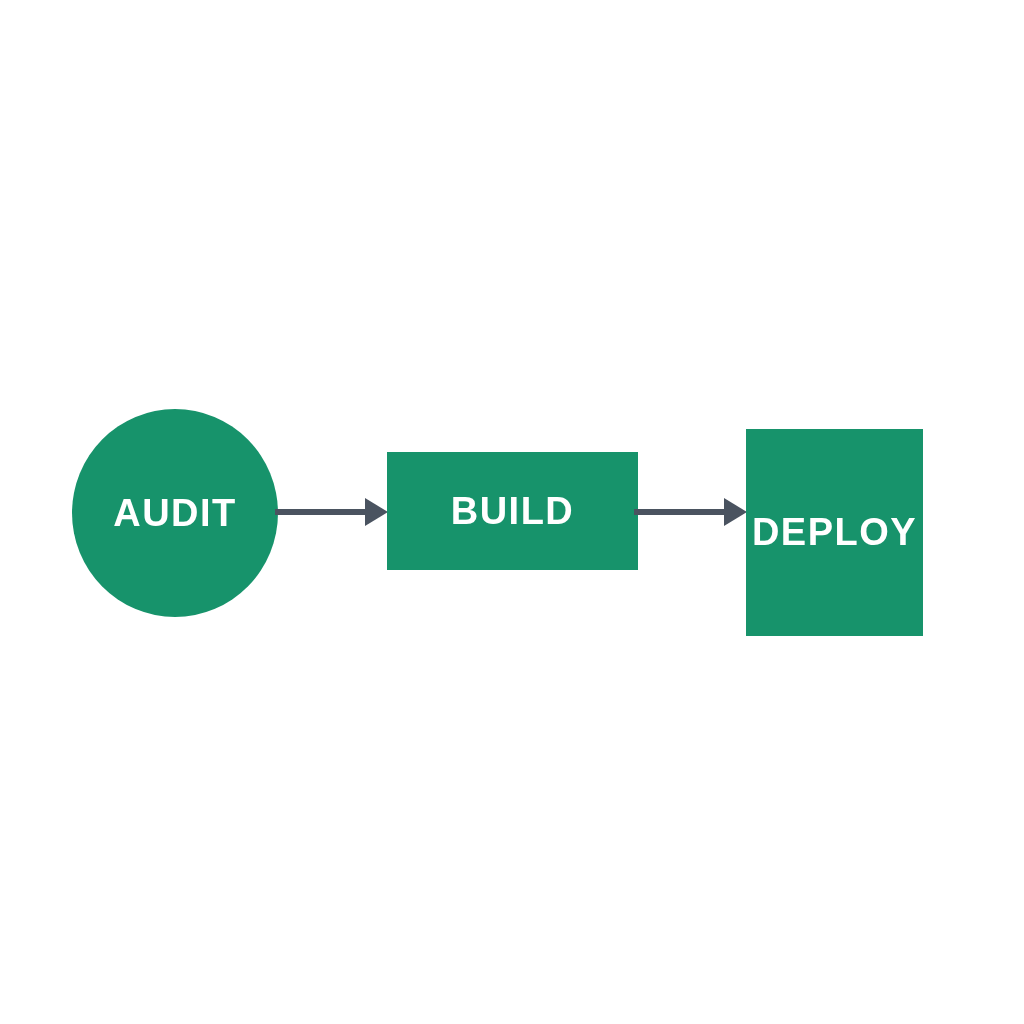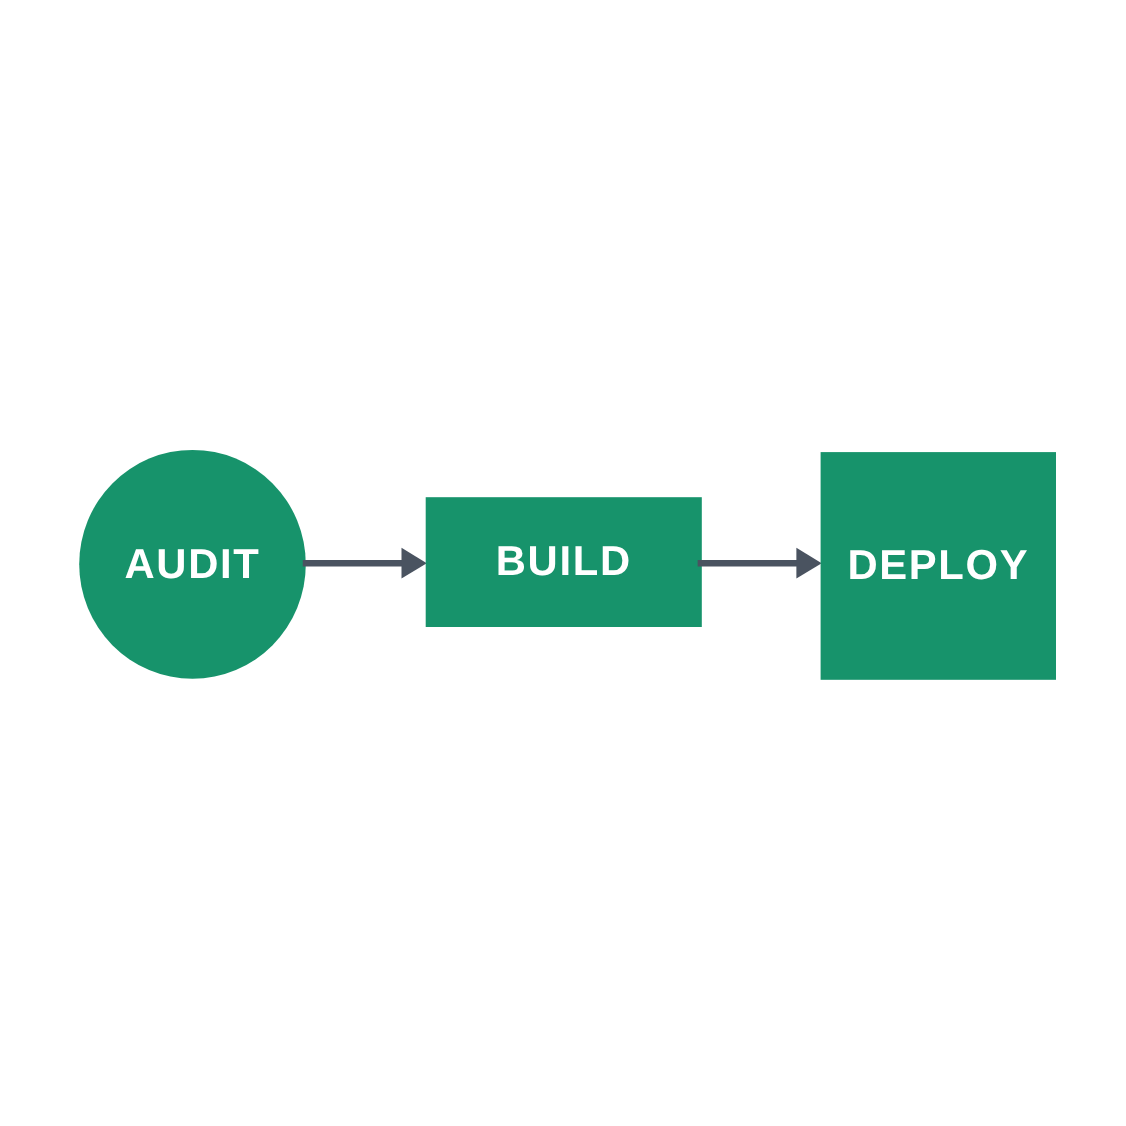--- a/index.html
+++ b/index.html
@@ -38,22 +38,22 @@
     border-radius: 50%;
   }
   .node-rect {
     left: 387px;
     top: 452px;
     width: 251px;
     height: 118px;
   }
   .node-square {
     left: 746px;
-    top: 411px;
-    width: 214px;
+    top: 429px;
+    width: 177px;
     height: 207px;
   }
   .arrow {
     position: absolute;
     top: 494px;
     width: 113px;
     height: 36px;
   }
   .arrow-1 { left: 275px; }
   .arrow-2 { left: 634px; }

